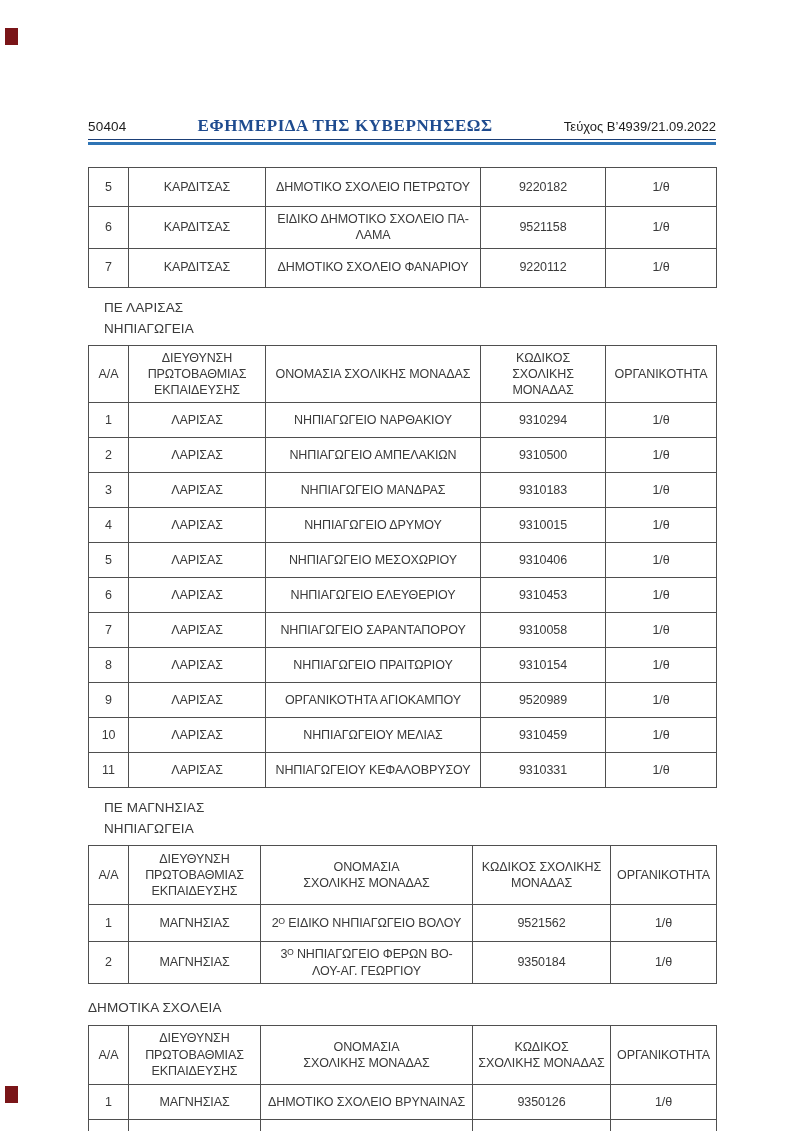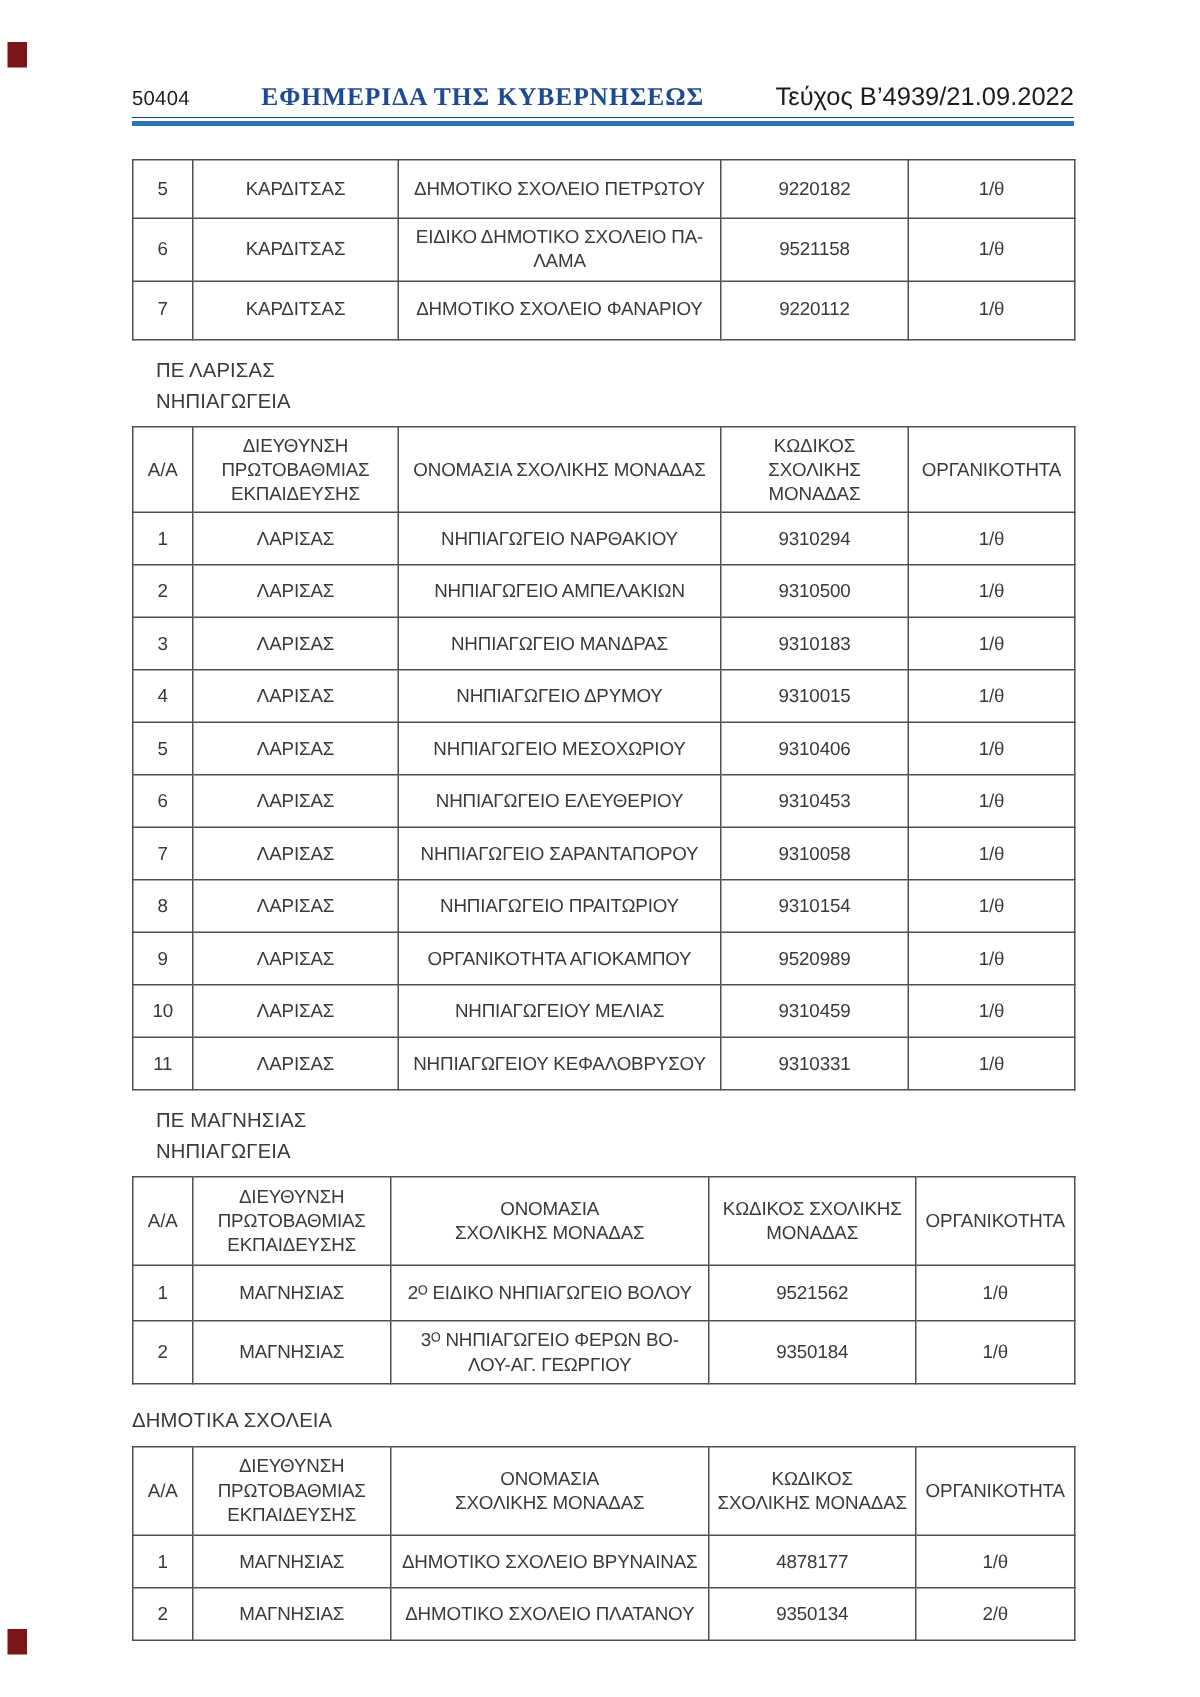--- a/index.html
+++ b/index.html
@@ -16,29 +16,29 @@
     width: 13px; height: 17px;
     background: #7a1518;
   }
   .bookmark.top { top: 28px; }
   .bookmark.bottom { top: 1086px; }
 
   .content { position: absolute; left: 88px; top: 0; width: 628px; }
 
   .page-header {
     display: flex; justify-content: space-between; align-items: baseline;
-    padding-top: 55px;
+    padding-top: 116px;
   }
   .page-number { font-size: 13.5px; color: #1c1c1c; letter-spacing: 0.2px; }
   .masthead {
     font-family: "Liberation Serif", "DejaVu Serif", serif;
     font-weight: bold; font-size: 17px; color: #1e4b8f;
     letter-spacing: 0.6px;
   }
-  .issue-info { font-size: 17px; color: #1c1c1c; }
+  .issue-info { font-size: 13px; color: #1c1c1c; }
 
   .header-rule {
     margin-top: 3px; height: 6px; width: 100%;
     background: linear-gradient(to bottom,
       #1b3f77 0px, #1b3f77 1px,
       #ffffff 1px, #ffffff 3px,
       #2e74b5 3px, #2e74b5 6px);
   }
 
   .gap-after-rule { height: 22px; }
@@ -301,21 +301,21 @@
           <th>ΚΩΔΙΚΟΣ
 ΣΧΟΛΙΚΗΣ ΜΟΝΑΔΑΣ</th>
           <th>ΟΡΓΑΝΙΚΟΤΗΤΑ</th>
         </tr>
       </thead>
       <tbody>
         <tr>
           <td>1</td>
           <td>ΜΑΓΝΗΣΙΑΣ</td>
           <td>ΔΗΜΟΤΙΚΟ ΣΧΟΛΕΙΟ ΒΡΥΝΑΙΝΑΣ</td>
-          <td>4878177</td>
+          <td>9350126</td>
           <td>1/θ</td>
         </tr>
         <tr>
           <td>2</td>
           <td>ΜΑΓΝΗΣΙΑΣ</td>
           <td>ΔΗΜΟΤΙΚΟ ΣΧΟΛΕΙΟ ΠΛΑΤΑΝΟΥ</td>
           <td>9350134</td>
           <td>2/θ</td>
         </tr>
       </tbody>

